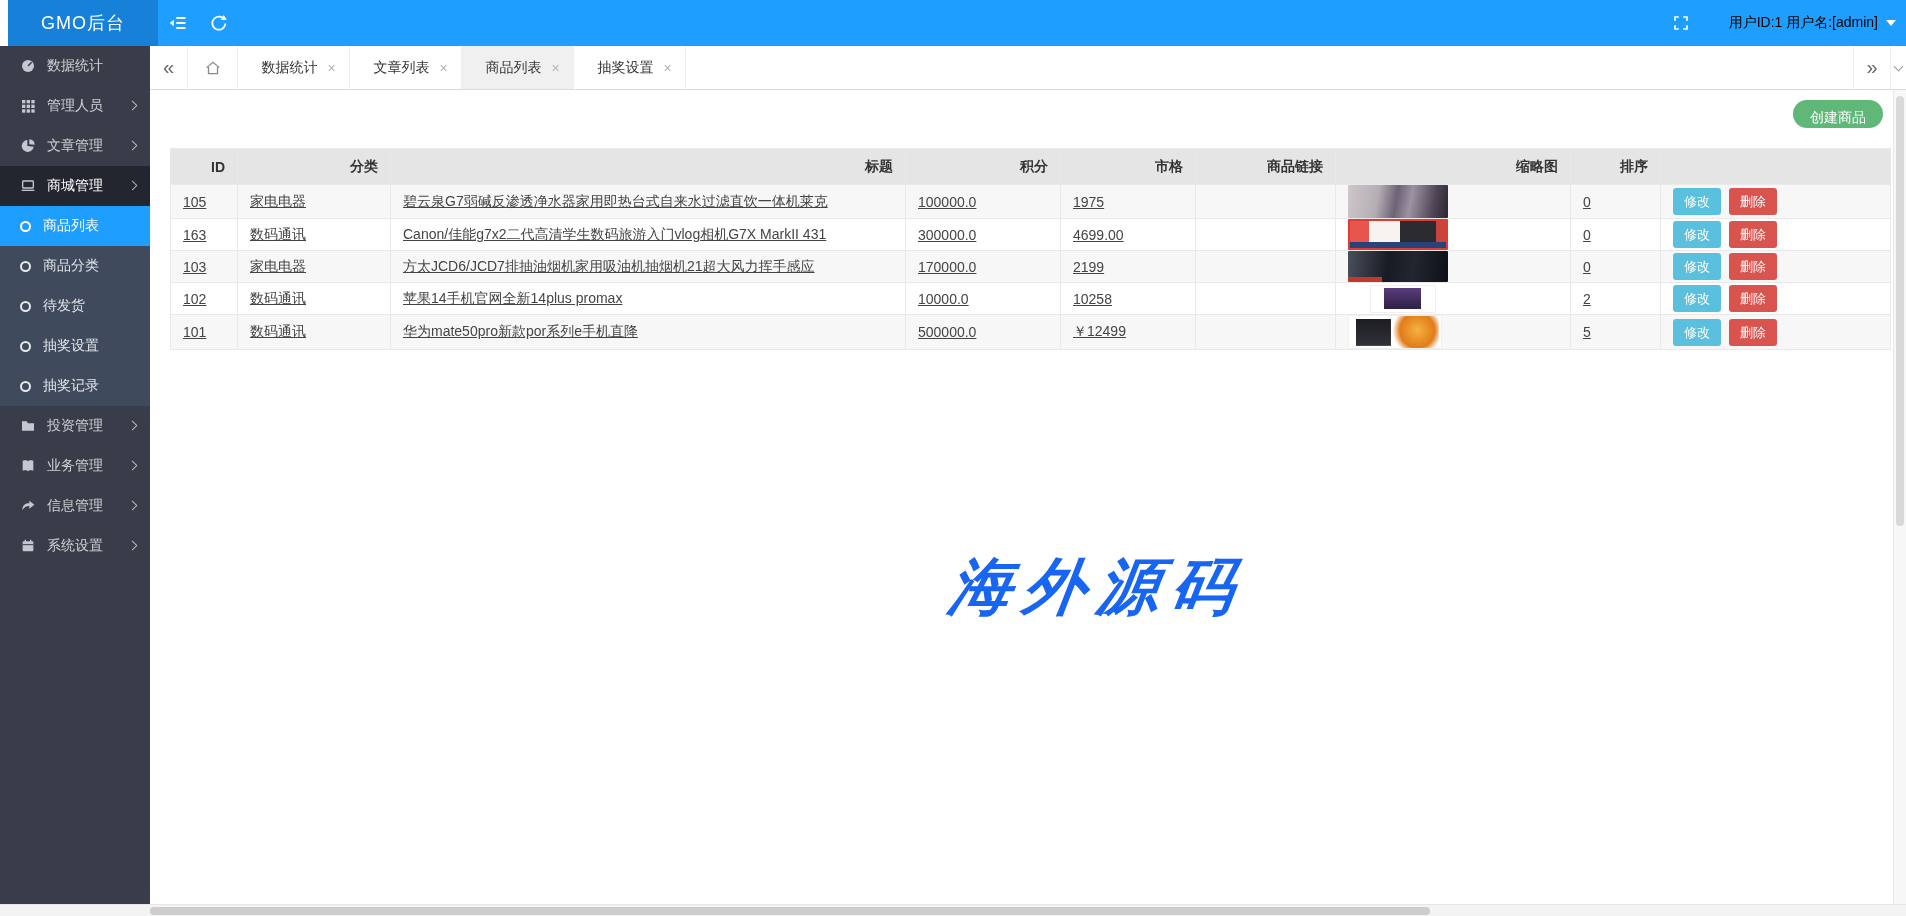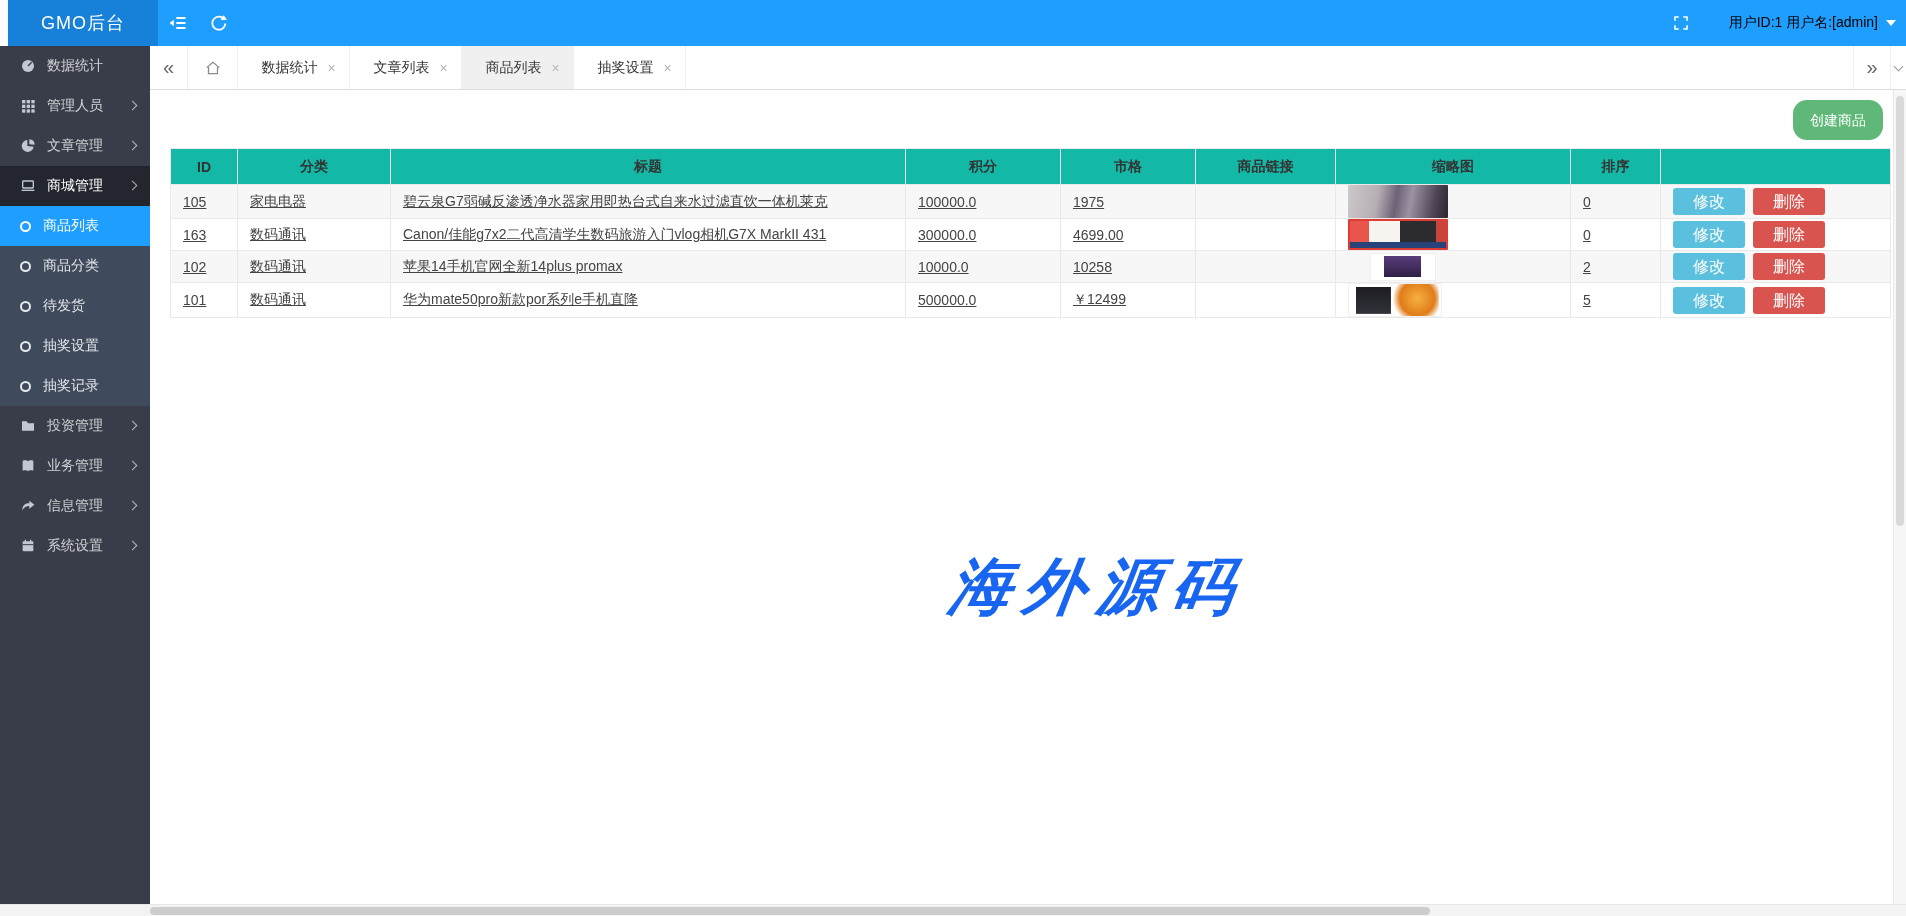--- a/index.html
+++ b/index.html
@@ -37,30 +37,30 @@
   .tab { padding:0 12px 0 22px; font-size:14px; color:#333; min-width:112px; justify-content:center; }
   .tab .x { color:#b5b5b5; font-size:14px; margin-left:10px; }
   .tab.active { background:#f0f0f0; }
   .tab-right { position:absolute; right:0; top:0; height:43px; display:flex; }
   .tc-fwd { width:38px; border-left:1px solid #eee; border-right:1px solid #eee; font-size:20px; }
   .tc-drop { width:15px; display:flex; align-items:center; justify-content:center; cursor:pointer; }
   .chev-dn { width:7px; height:7px; border-right:1.5px solid #999; border-bottom:1.5px solid #999; transform:rotate(45deg); margin-top:-3px; }
 
   
   .content { position:absolute; left:150px; top:90px; width:1743px; height:814px; background:#fff; }
-  .btn-create { position:absolute; top:10px; right:10px; height:40px; line-height:34px; padding:0 17px; background:#5FB878; color:#fff; font-size:14px; border:none; border-radius:14px; cursor:pointer; }
+  .btn-create { position:absolute; top:10px; right:10px; height:28px; line-height:34px; padding:0 17px; background:#5FB878; color:#fff; font-size:14px; border:none; border-radius:14px; cursor:pointer; }
 
   table.grid { position:absolute; left:20px; top:58px; width:1720px; border-collapse:collapse; table-layout:fixed; font-size:14px; }
   table.grid th, table.grid td { border:1px solid #e9e9e9; padding:0 12px; overflow:hidden; white-space:nowrap; }
-  table.grid th { height:36px; text-align:center; color:#333; font-weight:bold; background:#14b8a6; }
+  table.grid th { height:36px; text-align:right; color:#333; font-weight:bold; background:#e5e5e5; }
   table.grid td { height:32px; color:#444;text-decoration:underline; }
   table.grid tbody tr:nth-child(odd) { background:#f7f7f7; }
   table.grid tbody tr:nth-child(even) { background:#fff; }
 
-  .btn { display:inline-block; height:27px; line-height:27px; padding:0 20px; border-radius:3px; color:#fff; font-size:16px; cursor:pointer; }
+  .btn { display:inline-block; height:27px; line-height:27px; padding:0 11px; border-radius:3px; color:#fff; font-size:13px; cursor:pointer; }
   .btn.edit { background:#5BC0DE; margin-right:8px; }
   .btn.del { background:#D9534F; }
 
   
   .thumb { height:33px; width:100px; border-radius:1px; }
   .t105 { background:linear-gradient(100deg,#cdc8cc 0%,#b5adb4 30%,#6e6276 48%,#9c92a2 62%,#4e4455 85%,#2c2630 100%); }
   .t104 { height:31px; border:2px solid #dd3c34; background:
           linear-gradient(180deg,transparent 78%,#27437a 78%),
           linear-gradient(90deg,#e8554d 0 20%,#f7f4f0 20% 52%,#2b2b30 52% 90%,#c8443d 90%); }
   .t103 { height:31px; background:
@@ -315,20 +315,35 @@
           <td></td>
           <td>
               <div class="thumb t104"></div>
             </td>
           <td>0</td>
           <td>
             <a class="btn edit">修改</a><a class="btn del">删除</a>
           </td>
         </tr>
         <tr>
+          <td>103</td>
+          <td>家电电器</td>
+          <td>方太JCD6/JCD7排抽油烟机家用吸油机抽烟机21超大风力挥手感应</td>
+          <td>170000.0</td>
+          <td>2199</td>
+          <td></td>
+          <td>
+              <div class="thumb t103"></div>
+            </td>
+          <td>0</td>
+          <td>
+            <a class="btn edit">修改</a><a class="btn del">删除</a>
+          </td>
+        </tr>
+        <tr>
           <td>102</td>
           <td>数码通讯</td>
           <td>苹果14手机官网全新14plus promax</td>
           <td>10000.0</td>
           <td>10258</td>
           <td></td>
           <td>
               <div class="thumb t102"></div>
             </td>
           <td>2</td>

